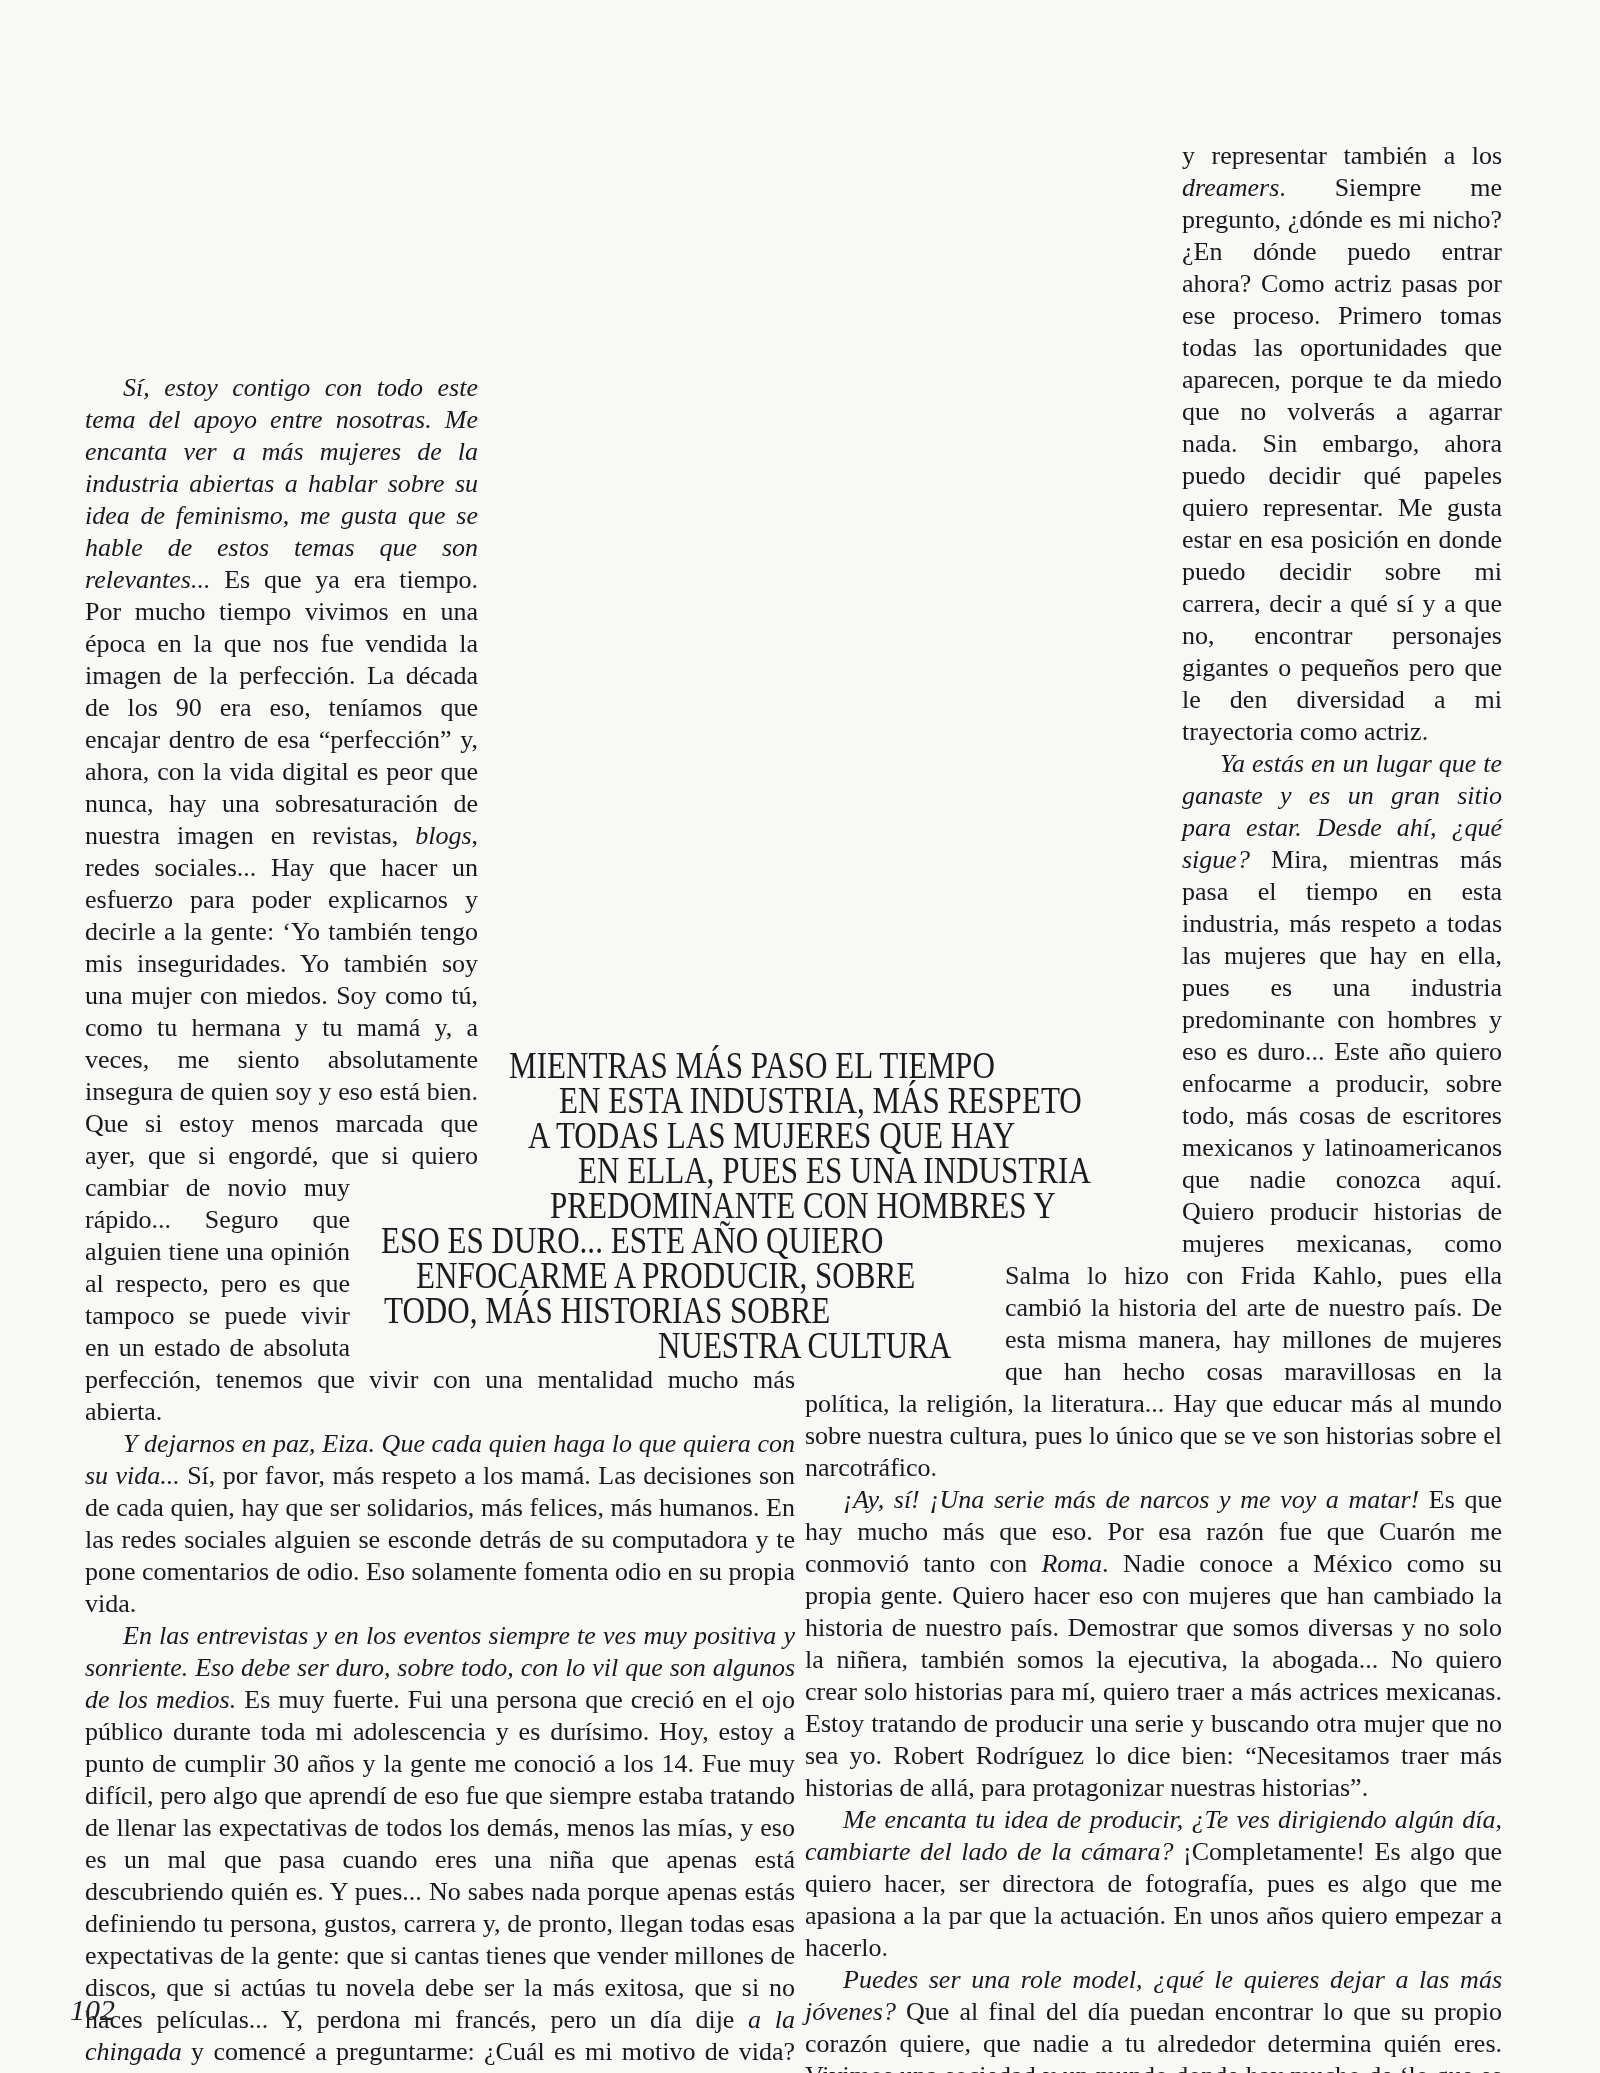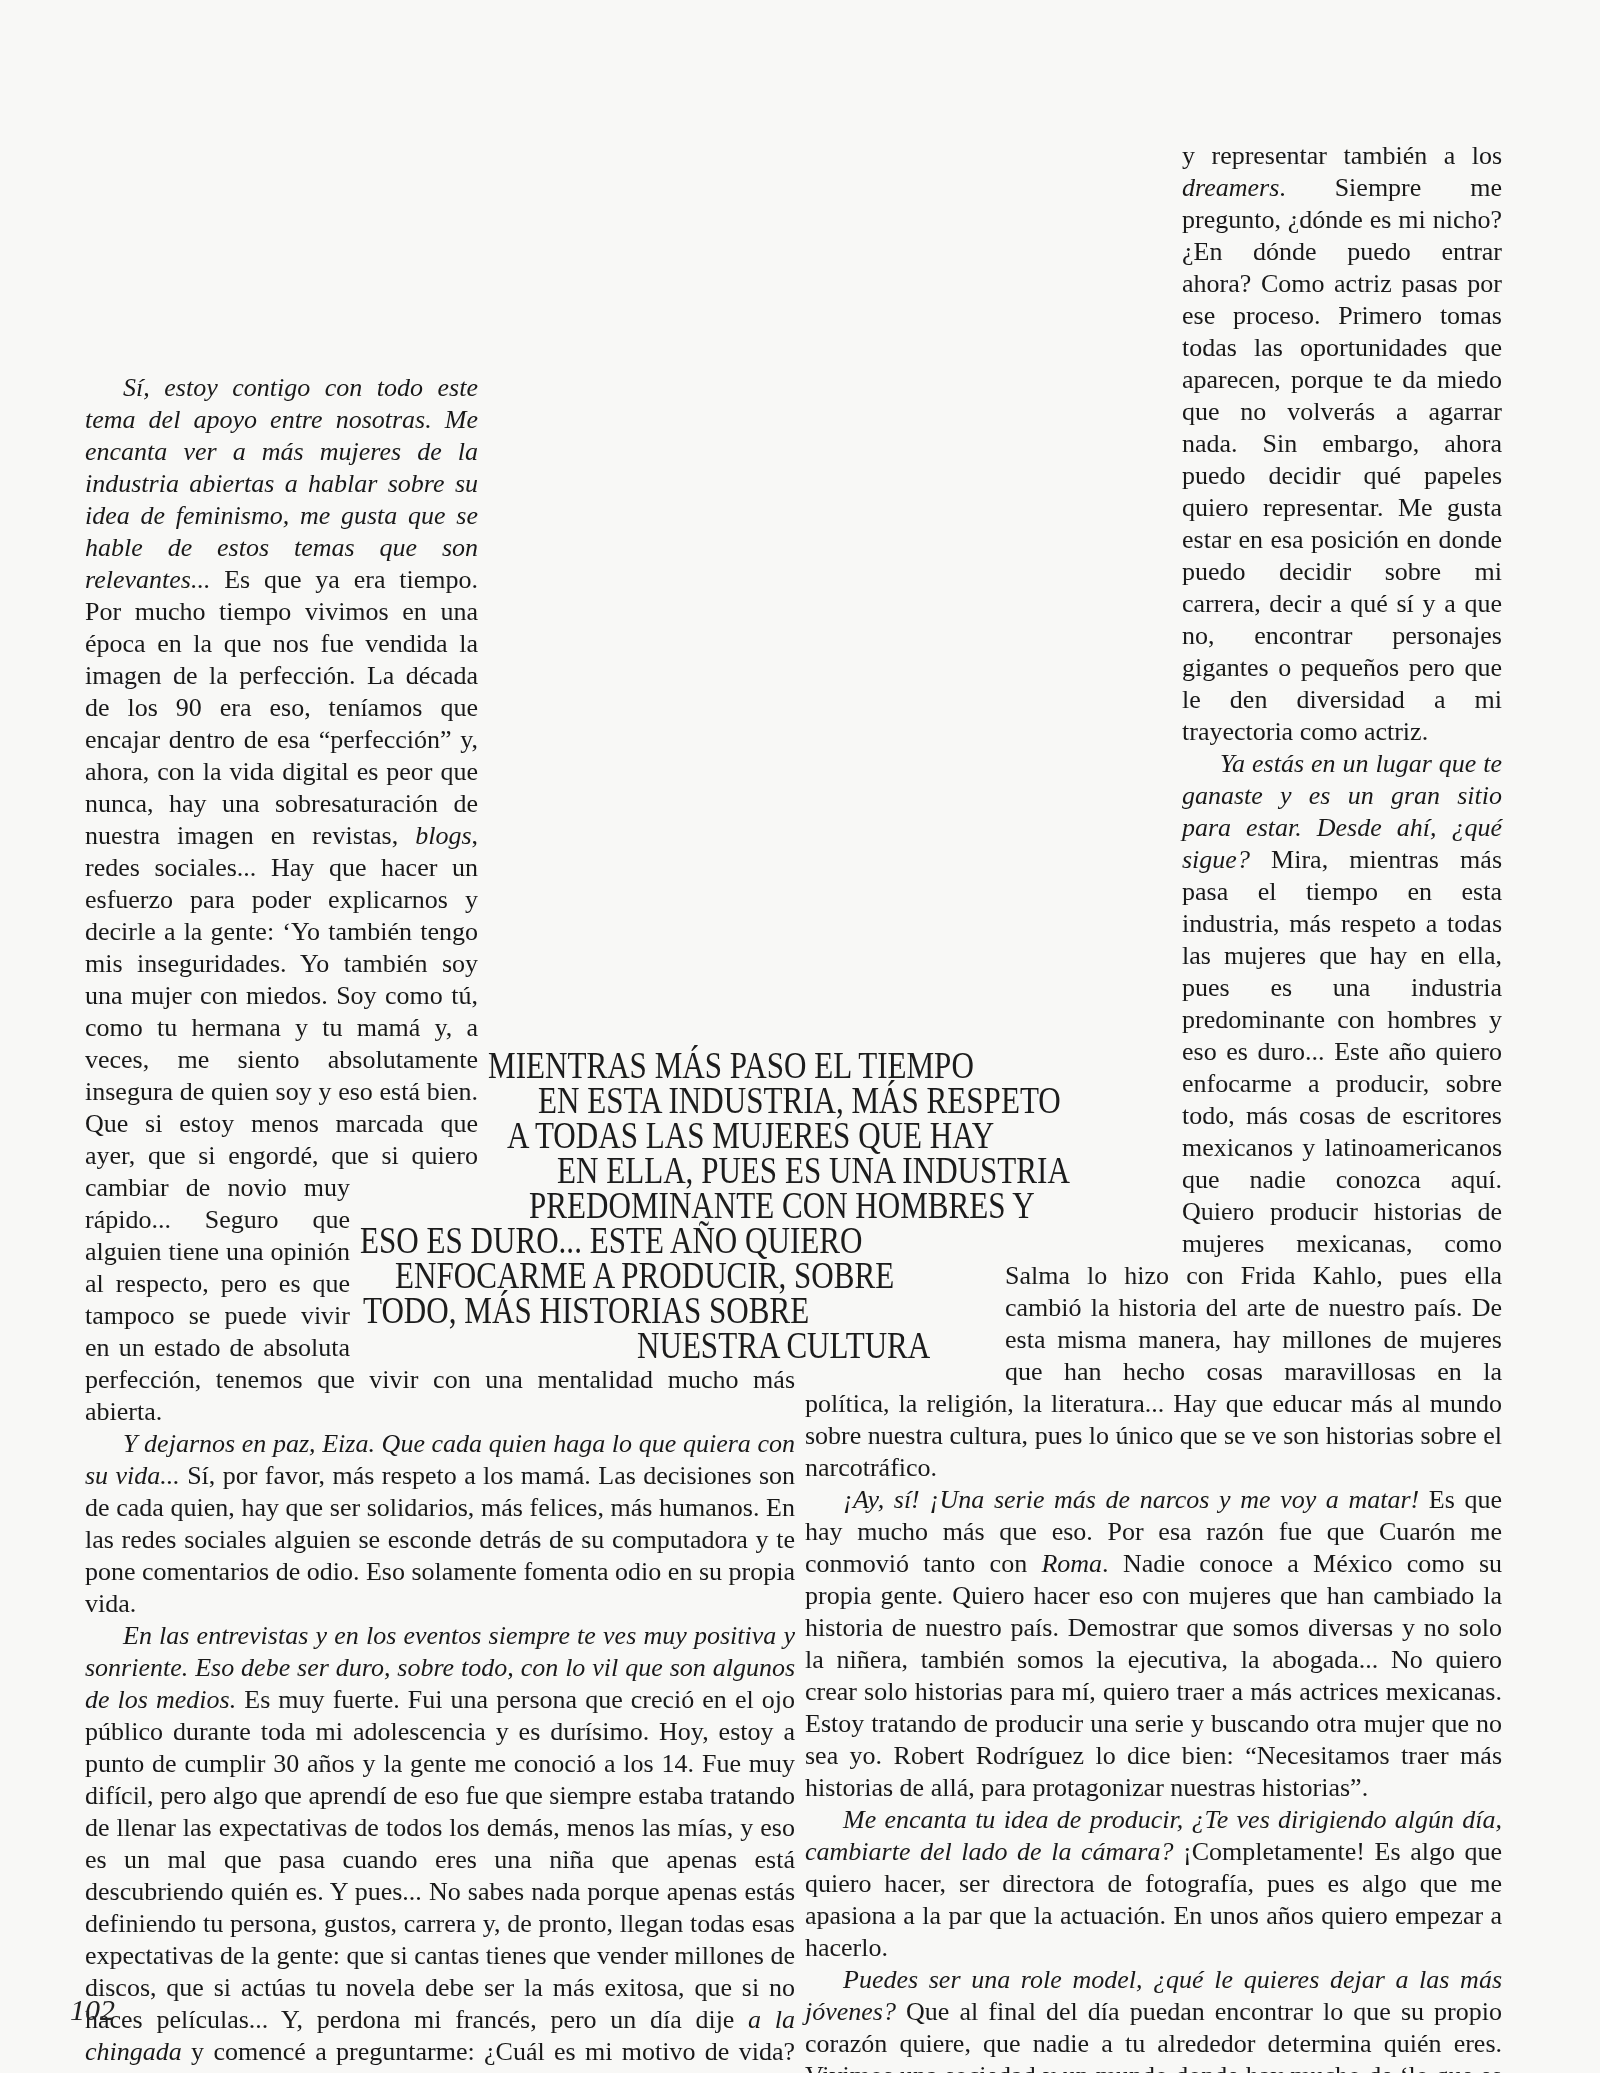--- a/index.html
+++ b/index.html
@@ -21,21 +21,21 @@
   .col p.noindent{text-indent:0;}
   .bi{font-weight:normal;font-style:italic;}
   .it{font-style:italic;}
   
   .cut{display:block;}
   .f1l{float:right;width:317px;height:160px;margin-top:640px;}
   .f2l{float:right;clear:right;width:445px;height:192px;}
   .f1r{float:left;width:377px;height:224px;margin-top:893px;}
   .f2r{float:left;clear:left;width:200px;height:128px;}
   
-  #quote{position:absolute;left:359px;top:1048px;width:800px;z-index:2;}
+  #quote{position:absolute;left:380px;top:1048px;width:800px;z-index:2;}
   #quote .qline{
     font-size:37px;line-height:35px;white-space:nowrap;
     color:#1c1c1c;letter-spacing:0px;
     transform:scaleX(0.84);transform-origin:0 0;
   }
   #quote .qline:nth-child(1){margin-left:129px;}
   #quote .qline:nth-child(2){margin-left:179px;}
   #quote .qline:nth-child(3){margin-left:148px;}
   #quote .qline:nth-child(4){margin-left:198px;}
   #quote .qline:nth-child(5){margin-left:170px;}

